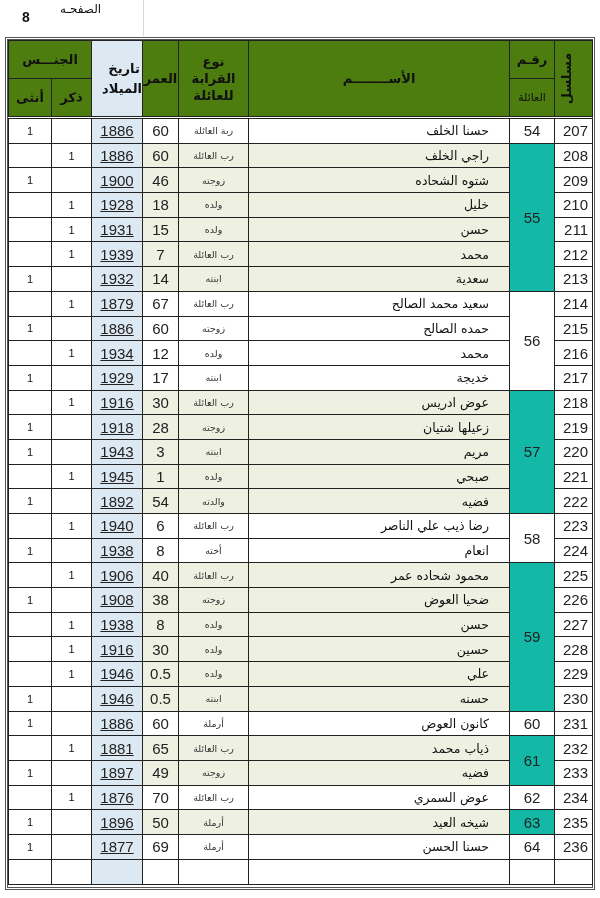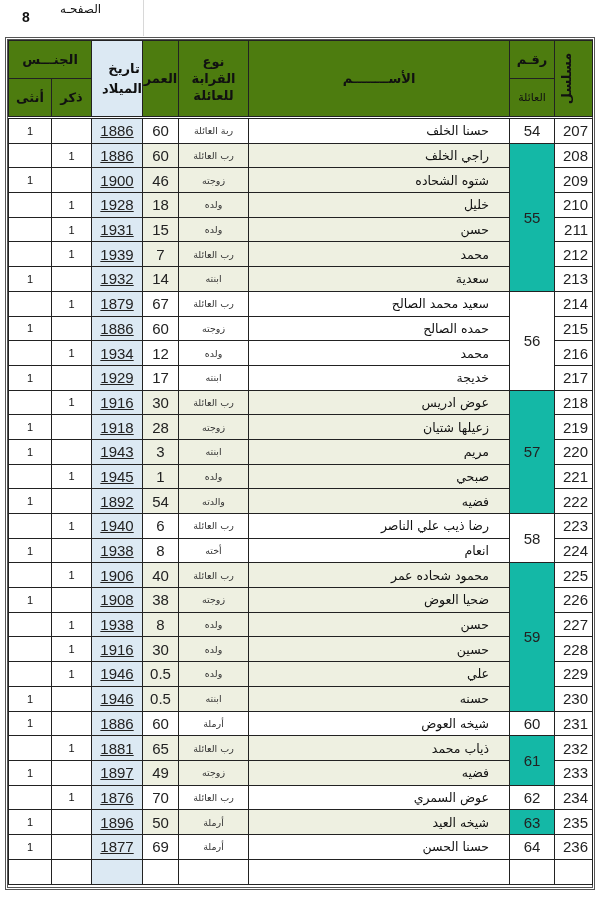--- a/index.html
+++ b/index.html
@@ -294,21 +294,21 @@
           <td class="name">حسنه</td>
           <td class="rel">ابنته</td>
           <td class="age num">0.5</td>
           <td class="dob num">1946</td>
           <td class="g"></td>
           <td class="g">1</td>
         </tr>
         <tr>
           <td class="serial num">231</td>
           <td class="fam num" rowspan="1">60</td>
-          <td class="name">شيخه العوض</td>
+          <td class="name">كانون العوض</td>
           <td class="rel">أرملة</td>
           <td class="age num">60</td>
           <td class="dob num">1886</td>
           <td class="g"></td>
           <td class="g">1</td>
         </tr>
         <tr class="shade">
           <td class="serial num">232</td>
           <td class="fam num shade" rowspan="2">61</td>
           <td class="name">ذياب محمد</td>

